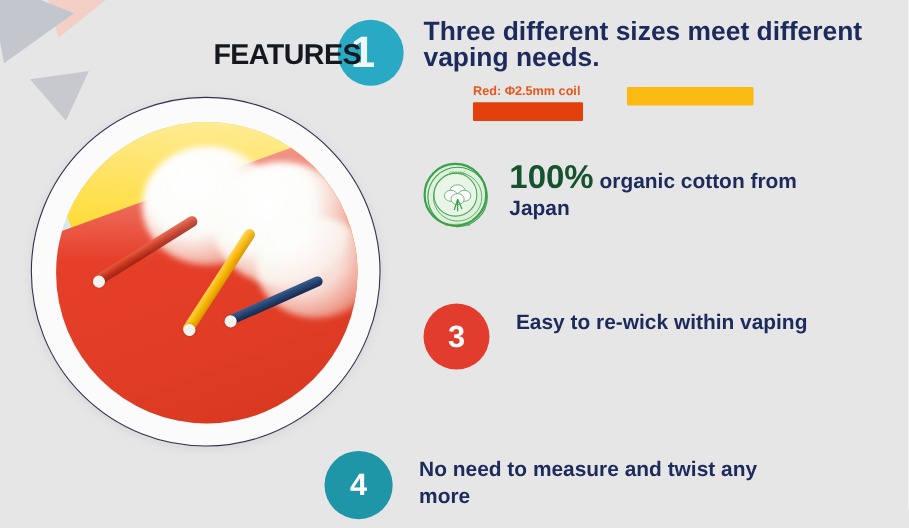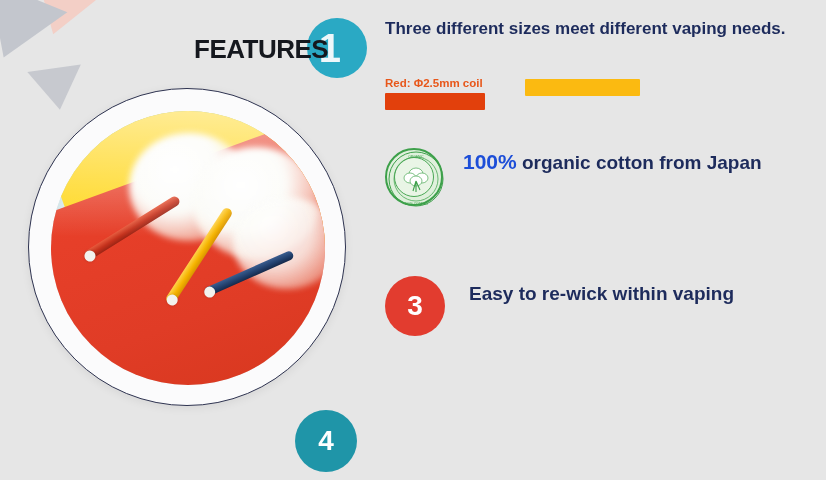--- a/index.html
+++ b/index.html
@@ -164,33 +164,33 @@
     color: #15181e;
   }
 
   
   .rcol { position: absolute; left: 382px; top: 0; width: 444px; height: 480px; }
 
   .headline {
     position: absolute;
     left: 3px; top: 17px;
     width: 420px;
-    font-size: 17px;
+    font-size: 24px;
     font-weight: bold;
     line-height: 24px;
     color: #1d2b5c;
   }
 
   .swatch-row {
     position: absolute;
     left: 0; top: 76px;
     width: 444px;
     height: 36px;
   }
-  .swatch-item { position: absolute; top: 0; }
+  .swatch-item { position: absolute; top: 0; margin-left: 45px; }
   .swatch-label {
     font-size: 11.5px;
     font-weight: bold;
     white-space: nowrap;
     line-height: 14px;
   }
   .swatch-bar {
     margin-top: 3px;
     height: 17px;
     border-radius: 1px;
@@ -218,21 +218,21 @@
   .ftext {
     margin-left: 24px;
     font-size: 19px;
     font-weight: bold;
     line-height: 24px;
     color: #1d2b5c;
     padding-top: 6px;
     max-width: 320px;
   }
   .ftext-cotton { margin-left: 20px; padding-top: 2px; }
-  .big100 { font-size: 21px; font-weight: bold; color: #1d4ed8; }
+  .big100 { font-size: 30px; font-weight: bold; color: #14532d; }
   .lighter { font-weight: bold; }
 
   
   .seal {
     position: relative;
     width: 58px; height: 58px;
     flex: 0 0 58px;
     border-radius: 50%;
     background: #dff0dc;
     border: 2px solid #3da04a;
@@ -320,16 +320,17 @@
       <div class="badge-circle badge-3">
         <span>3</span>
       </div>
       <div class="ftext">Easy to re-wick within vaping</div>
     </div>
 
     <div class="frow frow-4">
       <div class="badge-circle badge-4">
         <span>4</span>
       </div>
+      <div class="ftext">No need to measure and twist any more</div>
     </div>
 
   </div>
 </div>
 
 </body></html>

